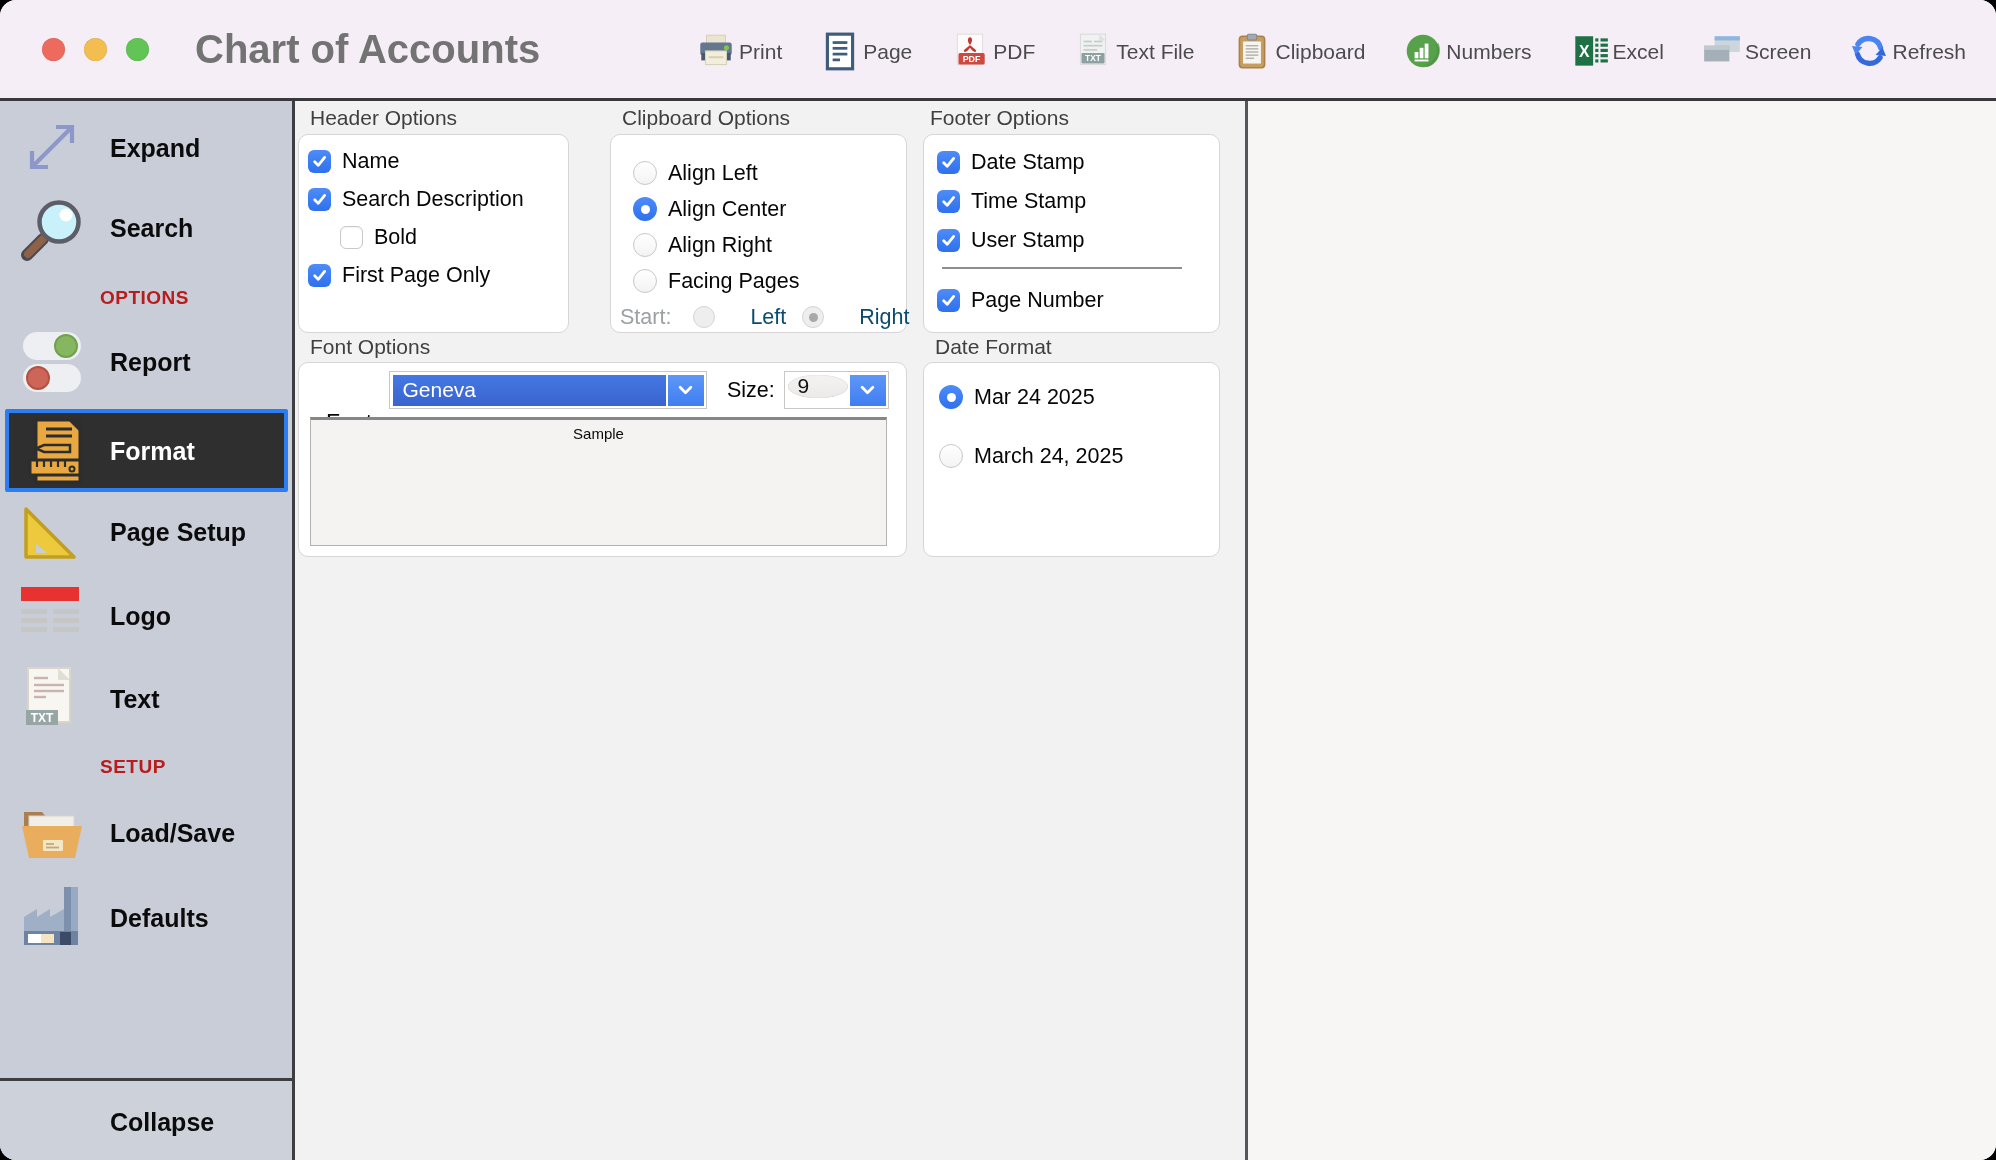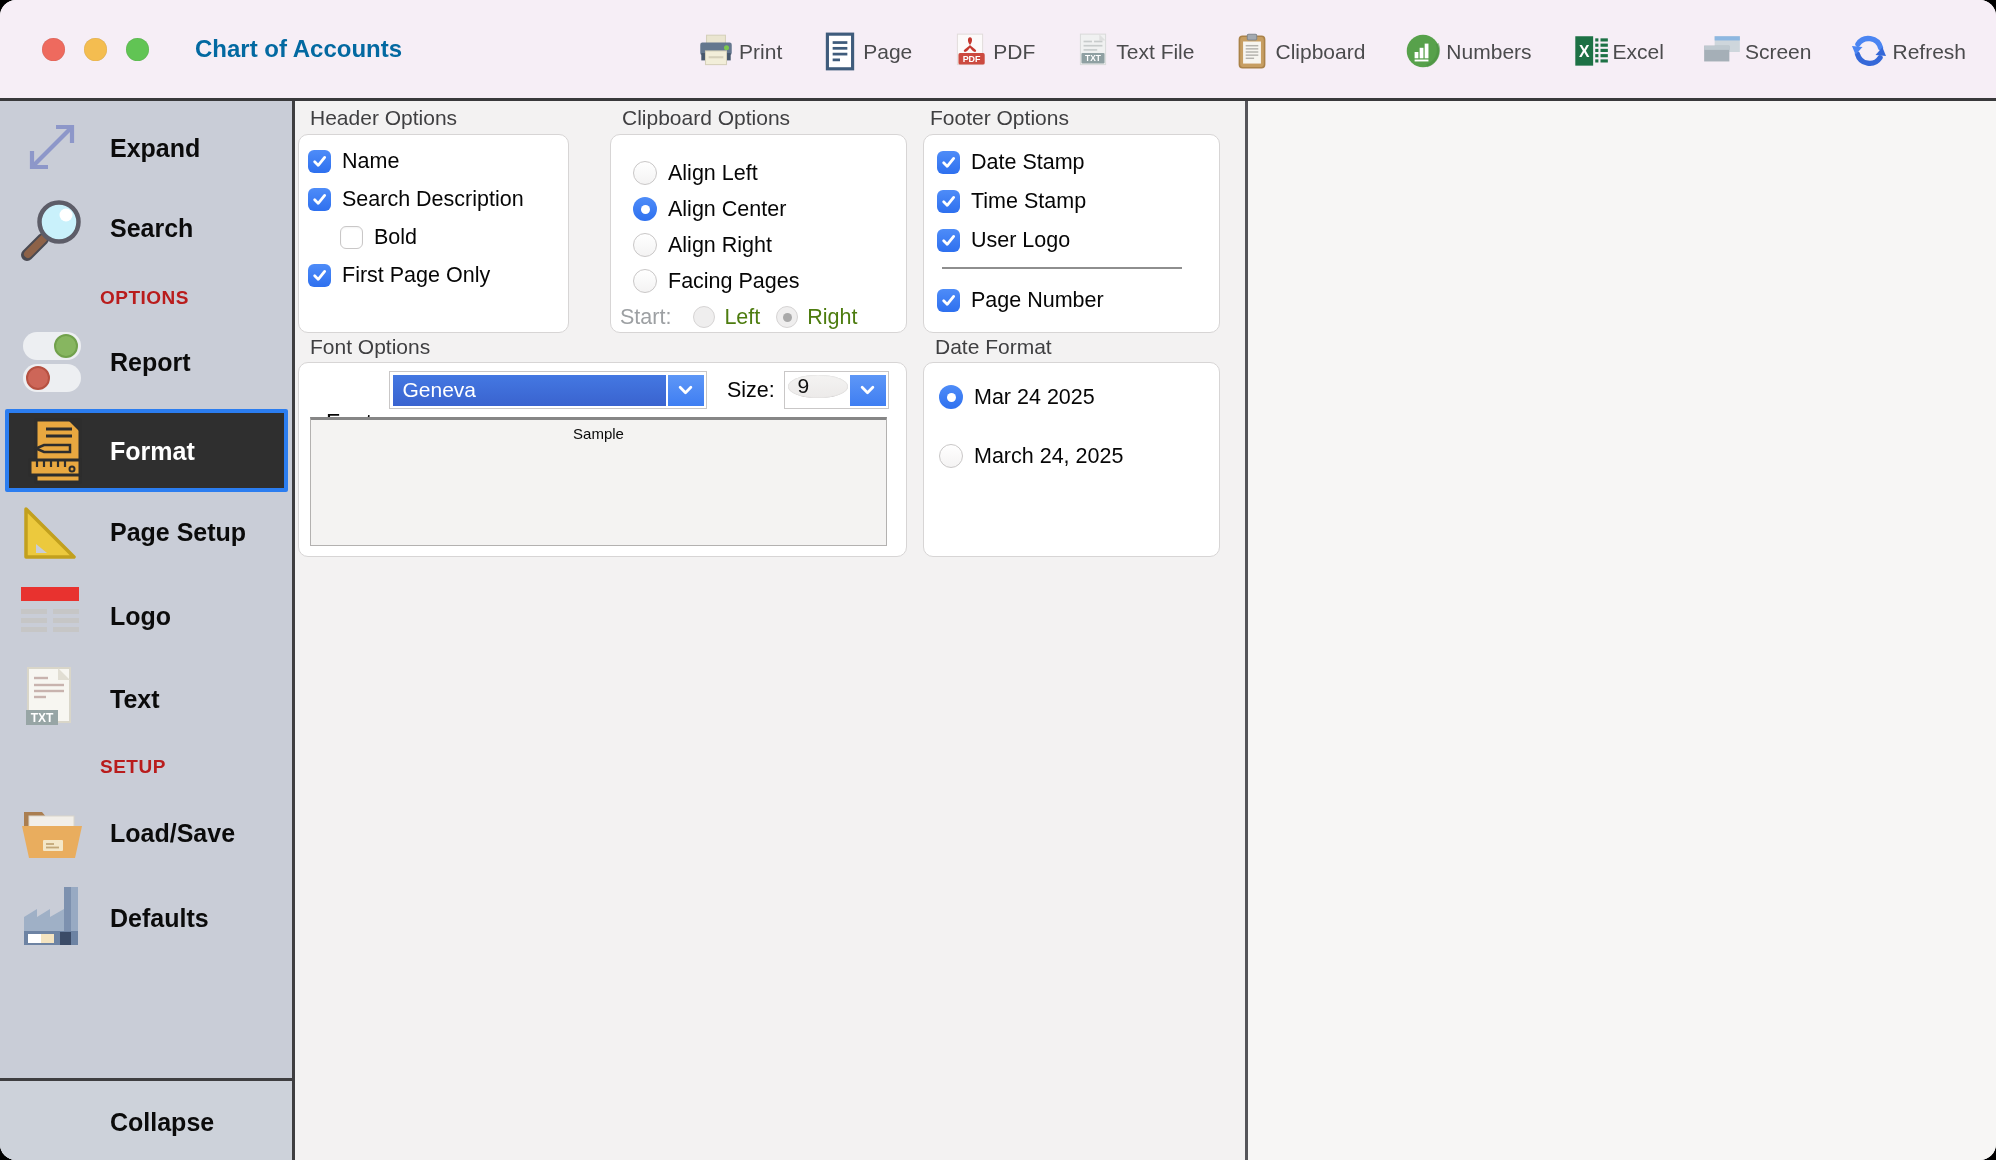--- a/index.html
+++ b/index.html
@@ -4,21 +4,21 @@
 <style>
   html,body{margin:0;padding:0;background:#000;}
   *{font-family:"Liberation Sans","DejaVu Sans",sans-serif;}
   .window{position:relative;width:1996px;height:1160px;border-radius:16px;overflow:hidden;
           display:flex;flex-direction:column;background:#f3f2f2;}
   
   .titlebar{height:101px;flex:0 0 auto;background:#f6eef6;border-bottom:3px solid #39393b;
             box-sizing:border-box;display:flex;align-items:center;}
   .lights{display:flex;gap:19px;padding-left:42px;align-items:center;}
   .light{width:23px;height:23px;border-radius:50%;box-shadow:inset 0 0 1px rgba(0,0,0,.25);}
-  .title{margin-left:46px;font-size:24px;font-weight:700;color:#0369a1;white-space:nowrap;}
+  .title{margin-left:46px;font-size:40px;font-weight:700;color:#737373;white-space:nowrap;}
   .toolbar{margin-left:auto;display:flex;align-items:center;gap:36px;padding-right:30px;padding-top:6px;}
   .tb-item{display:flex;flex-direction:row;align-items:center;gap:1px;cursor:default;}
   .tb-item .icon{height:42px;display:flex;align-items:center;justify-content:center;}
   .tb-item .icon svg{width:44px;height:42px;}
   .tb-label{font-size:21px;color:#4b4b4d;white-space:nowrap;}
   
   .main{flex:1;display:flex;min-height:0;}
   .sidebar{width:295px;flex:0 0 auto;background:#c9cdd7;border-right:3px solid #3e3e40;
            box-sizing:border-box;position:relative;}
   .side-item{position:absolute;left:0;width:292px;cursor:default;}
@@ -64,21 +64,21 @@
          display:flex;align-items:center;justify-content:center;}
   .radio.sel{background:linear-gradient(#4e8cf8,#2e70ef);}
   .radio.sel::after{content:"";width:9px;height:9px;border-radius:50%;background:#fff;}
   .radio.un{background:linear-gradient(#fff,#f4f3f3);border:1.5px solid #c9c7c7;}
   .radio.dis{background:#efeeee;border:1.5px solid #d6d4d4;}
   .radio.dis.sel-gray::after{content:"";width:9px;height:9px;border-radius:50%;background:#a9a9a9;}
   .start-row{display:flex;align-items:center;height:36px;padding-left:9px;}
   .start-label{font-size:21.5px;color:#9da0a3;margin-right:22px;}
   .start-opt{display:flex;align-items:center;gap:9px;margin-right:16px;}
   .start-opt .radio{width:22px;height:22px;}
-  .start-opt .opt-label{color:#4d7c0f;}
+  .start-opt .opt-label{color:#0c4a6e;margin-left:26px;}
   .footer-divider{border-top:2px solid #8e8e8e;margin:7px 37px 0 18px;}
   #footer-bottom .opt-row{margin-top:12px;}
   
   #font-label{position:absolute;left:27px;top:15px;font-size:23px;color:#060606;margin-top:32px;}
   #font-select{position:absolute;left:90px;top:8px;width:318px;height:38px;border:1.5px solid #c9c7c7;
                background:#fff;padding:2.5px;box-sizing:border-box;display:flex;cursor:default;}
   .sel-field{flex:1;background:linear-gradient(#4478e2,#3a63cf);color:#fff;font-size:21px;
              display:flex;align-items:center;padding-left:10px;overflow:hidden;white-space:nowrap;}
   .sel-btn{width:36px;flex:0 0 auto;margin-left:1.5px;background:linear-gradient(#5e97f7,#3f7ef2);
            display:flex;align-items:center;justify-content:center;}
@@ -456,21 +456,21 @@
                 </svg>
               </span>
               <span class="opt-label">Time Stamp</span>
             </div>
             <div class="opt-row">
               <span class="cb checked">
                 <svg viewBox="0 0 14 12">
                   <polyline points="2.5,6.2 5.8,9.6 11.8,2.2" fill="none" stroke="#fff" stroke-width="2.6" stroke-linecap="round" stroke-linejoin="round"></polyline>
                 </svg>
               </span>
-              <span class="opt-label">User Logo</span>
+              <span class="opt-label">User Stamp</span>
             </div>
           </div>
         <div class="footer-divider"></div>
         <div id="footer-bottom">
             <div class="opt-row">
               <span class="cb checked">
                 <svg viewBox="0 0 14 12">
                   <polyline points="2.5,6.2 5.8,9.6 11.8,2.2" fill="none" stroke="#fff" stroke-width="2.6" stroke-linecap="round" stroke-linejoin="round"></polyline>
                 </svg>
               </span>

